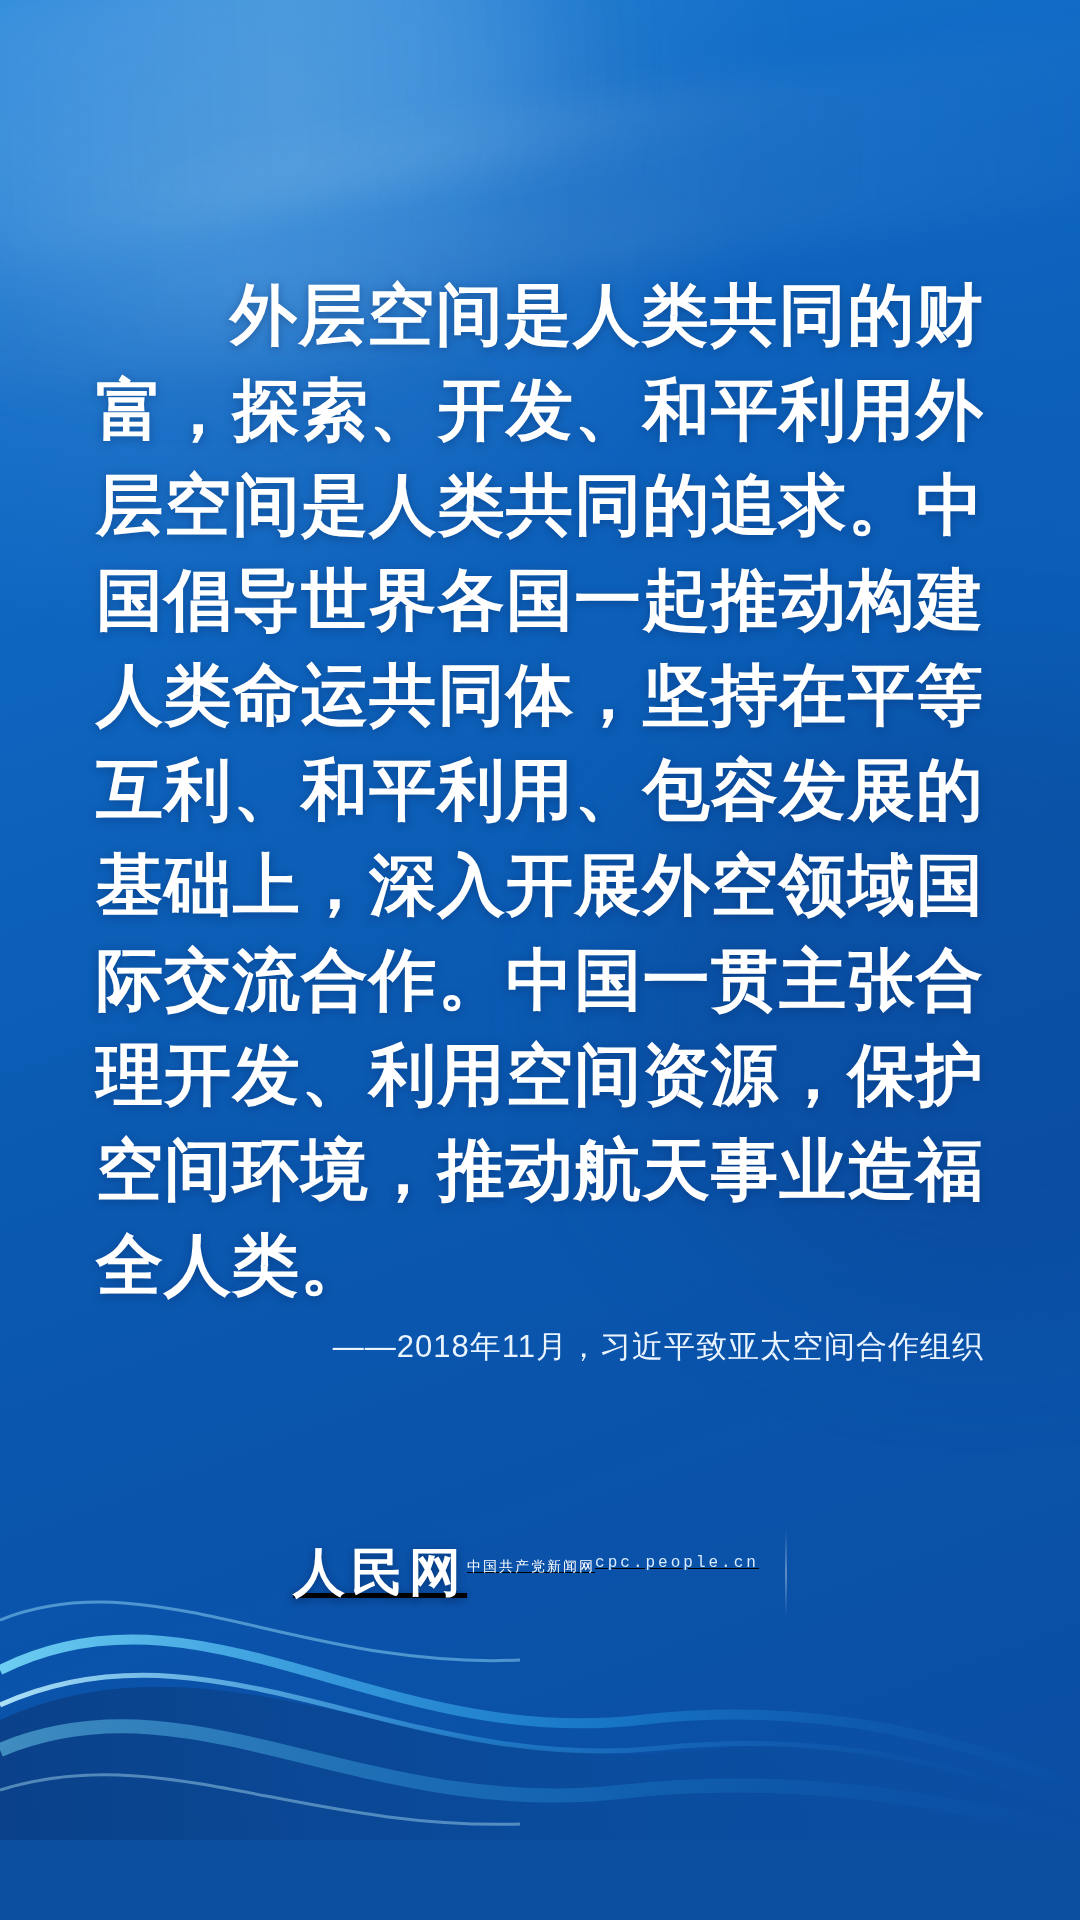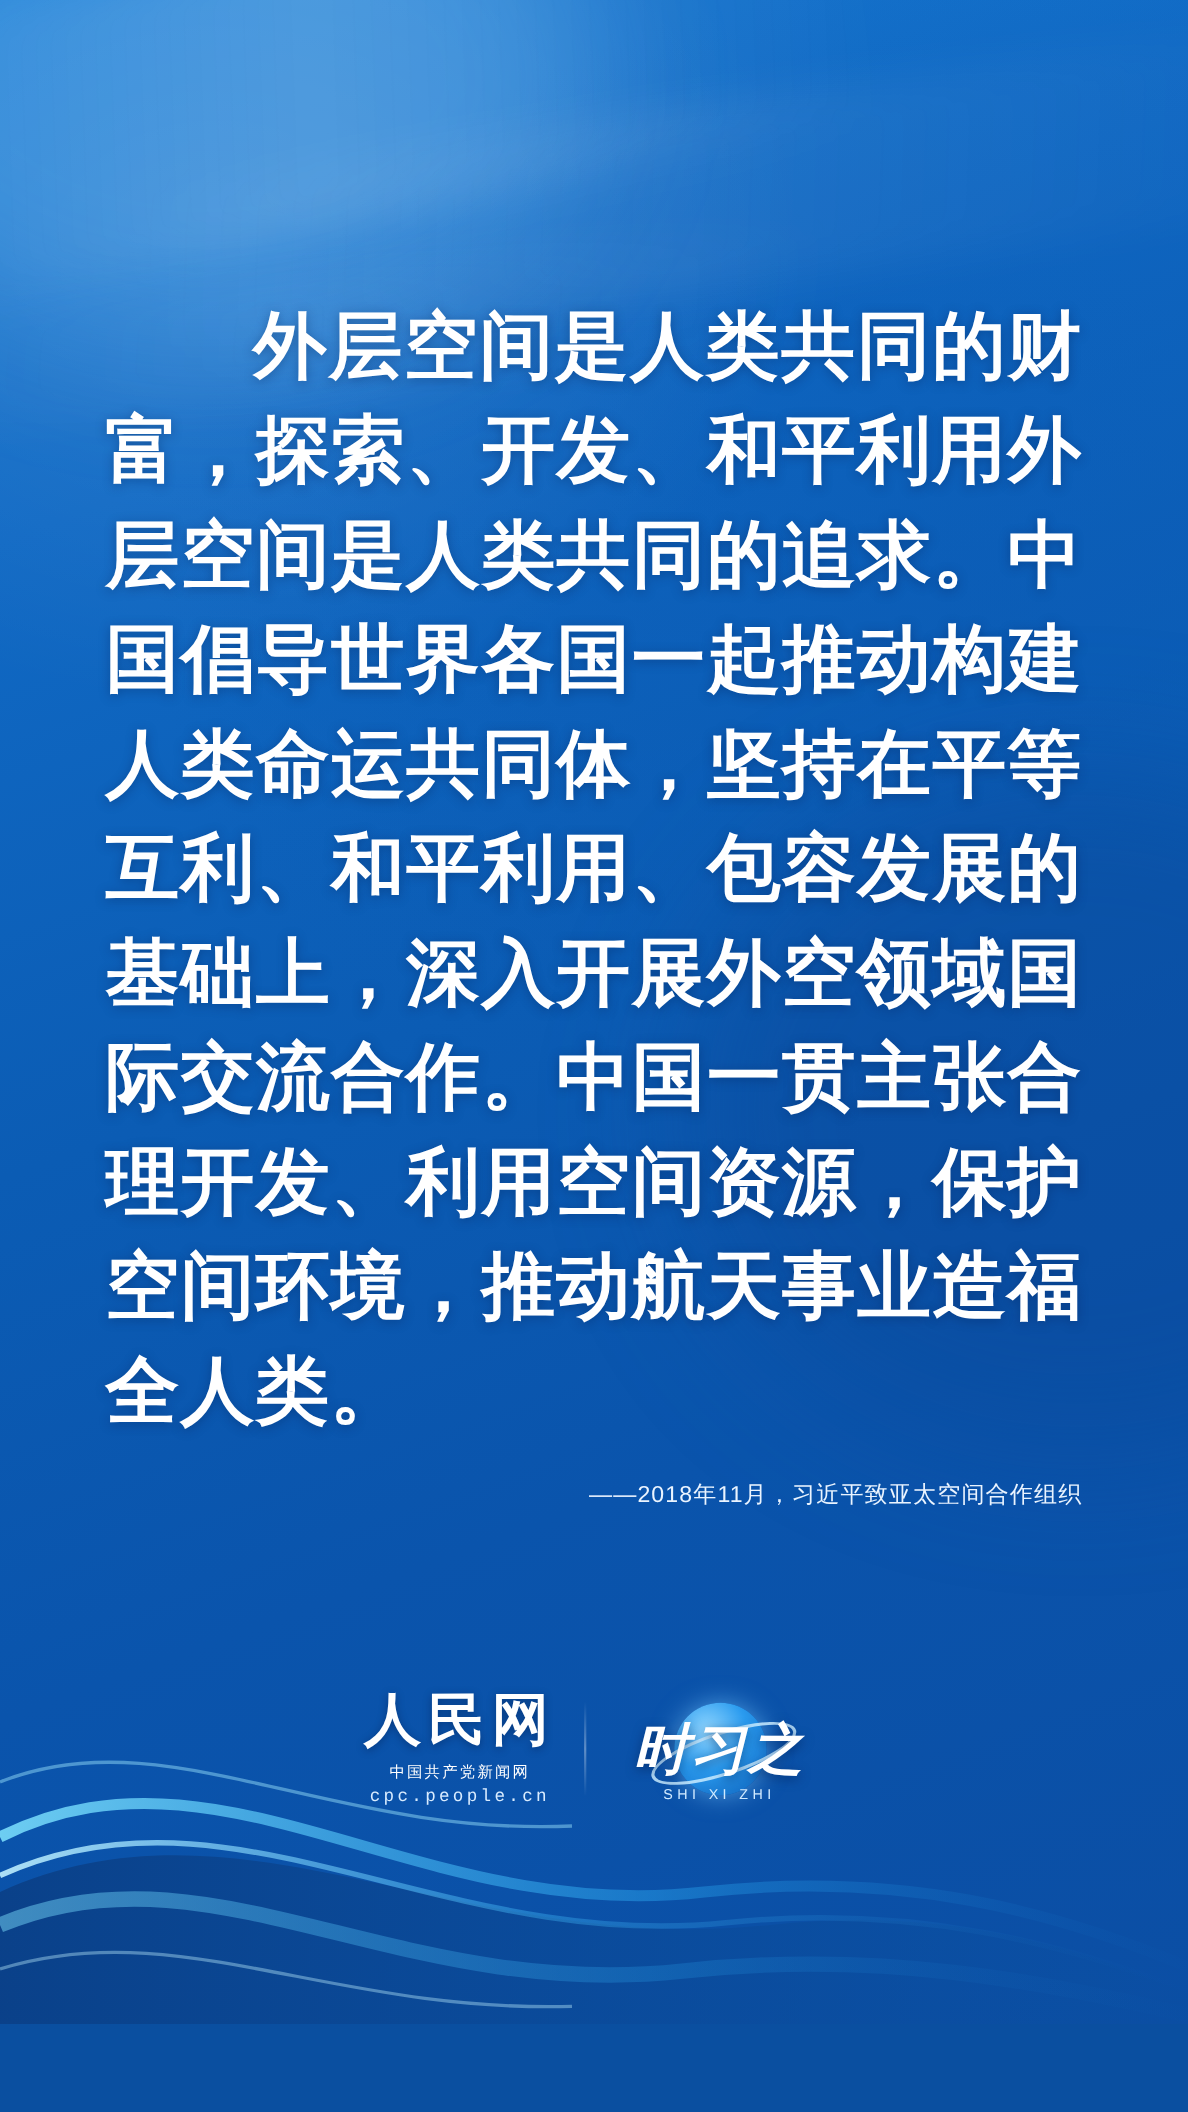--- a/index.html
+++ b/index.html
@@ -58,43 +58,43 @@
     text-shadow: 0 2px 10px rgba(0,30,80,0.35);
   }
 
   .attribution {
     position: absolute;
     top: 1322px;
     left: 96px;
     width: 888px;
     text-align: right;
     color: #eaf4ff;
-    font-size: 21px;
+    font-size: 31px;
     line-height: 50px;
     letter-spacing: 1px;
     font-family: "Liberation Sans", "DejaVu Sans", sans-serif;
-    margin-top: 12px;
   }
 
   
   .logo-row {
     position: absolute;
     top: 1530px;
     left: 0;
     width: 1080px;
     display: flex;
     align-items: center;
     justify-content: center;
     gap: 26px;
   }
   .people-logo {
     display: flex;
-    flex-direction: column;
-    align-items: center;
+    flex-direction: row;
+    align-items: flex-start;
     line-height: 1;
+    text-decoration: underline;
   }
   .people-logo .pl-main {
     color: #ffffff;
     font-family: "Liberation Serif", "DejaVu Serif", serif;
     font-weight: 700;
     font-size: 52px;
     letter-spacing: 6px;
     text-shadow: 0 2px 8px rgba(0,20,60,0.4);
   }
   .people-logo .pl-sub {
@@ -197,26 +197,20 @@
 
   <div class="logo-row">
     <div class="people-logo">
       <div class="pl-main">人民网</div>
       <div class="pl-sub">中国共产党新闻网</div>
       <div class="pl-url">cpc.people.cn</div>
     </div>
 
     <div class="divider-dot"></div>
 
-    <div class="shixizhi">
-      <div class="sz-orb"></div>
-      <div class="sz-ring"></div>
-      <div class="sz-text">时习之</div>
-      <div class="sz-pinyin">SHI XI ZHI</div>
-    </div>
   </div>
 
   <svg class="waves" viewBox="0 0 1080 420" preserveAspectRatio="none">
     <defs>
       <linearGradient id="wg1" x1="0" y1="0" x2="1" y2="0">
         <stop offset="0%" stop-color="#7fe3ff" stop-opacity="0.85"></stop>
         <stop offset="55%" stop-color="#2aa7f0" stop-opacity="0.45"></stop>
         <stop offset="100%" stop-color="#0b5cb4" stop-opacity="0.05"></stop>
       </linearGradient>
       <linearGradient id="wg2" x1="0" y1="0" x2="1" y2="0">

